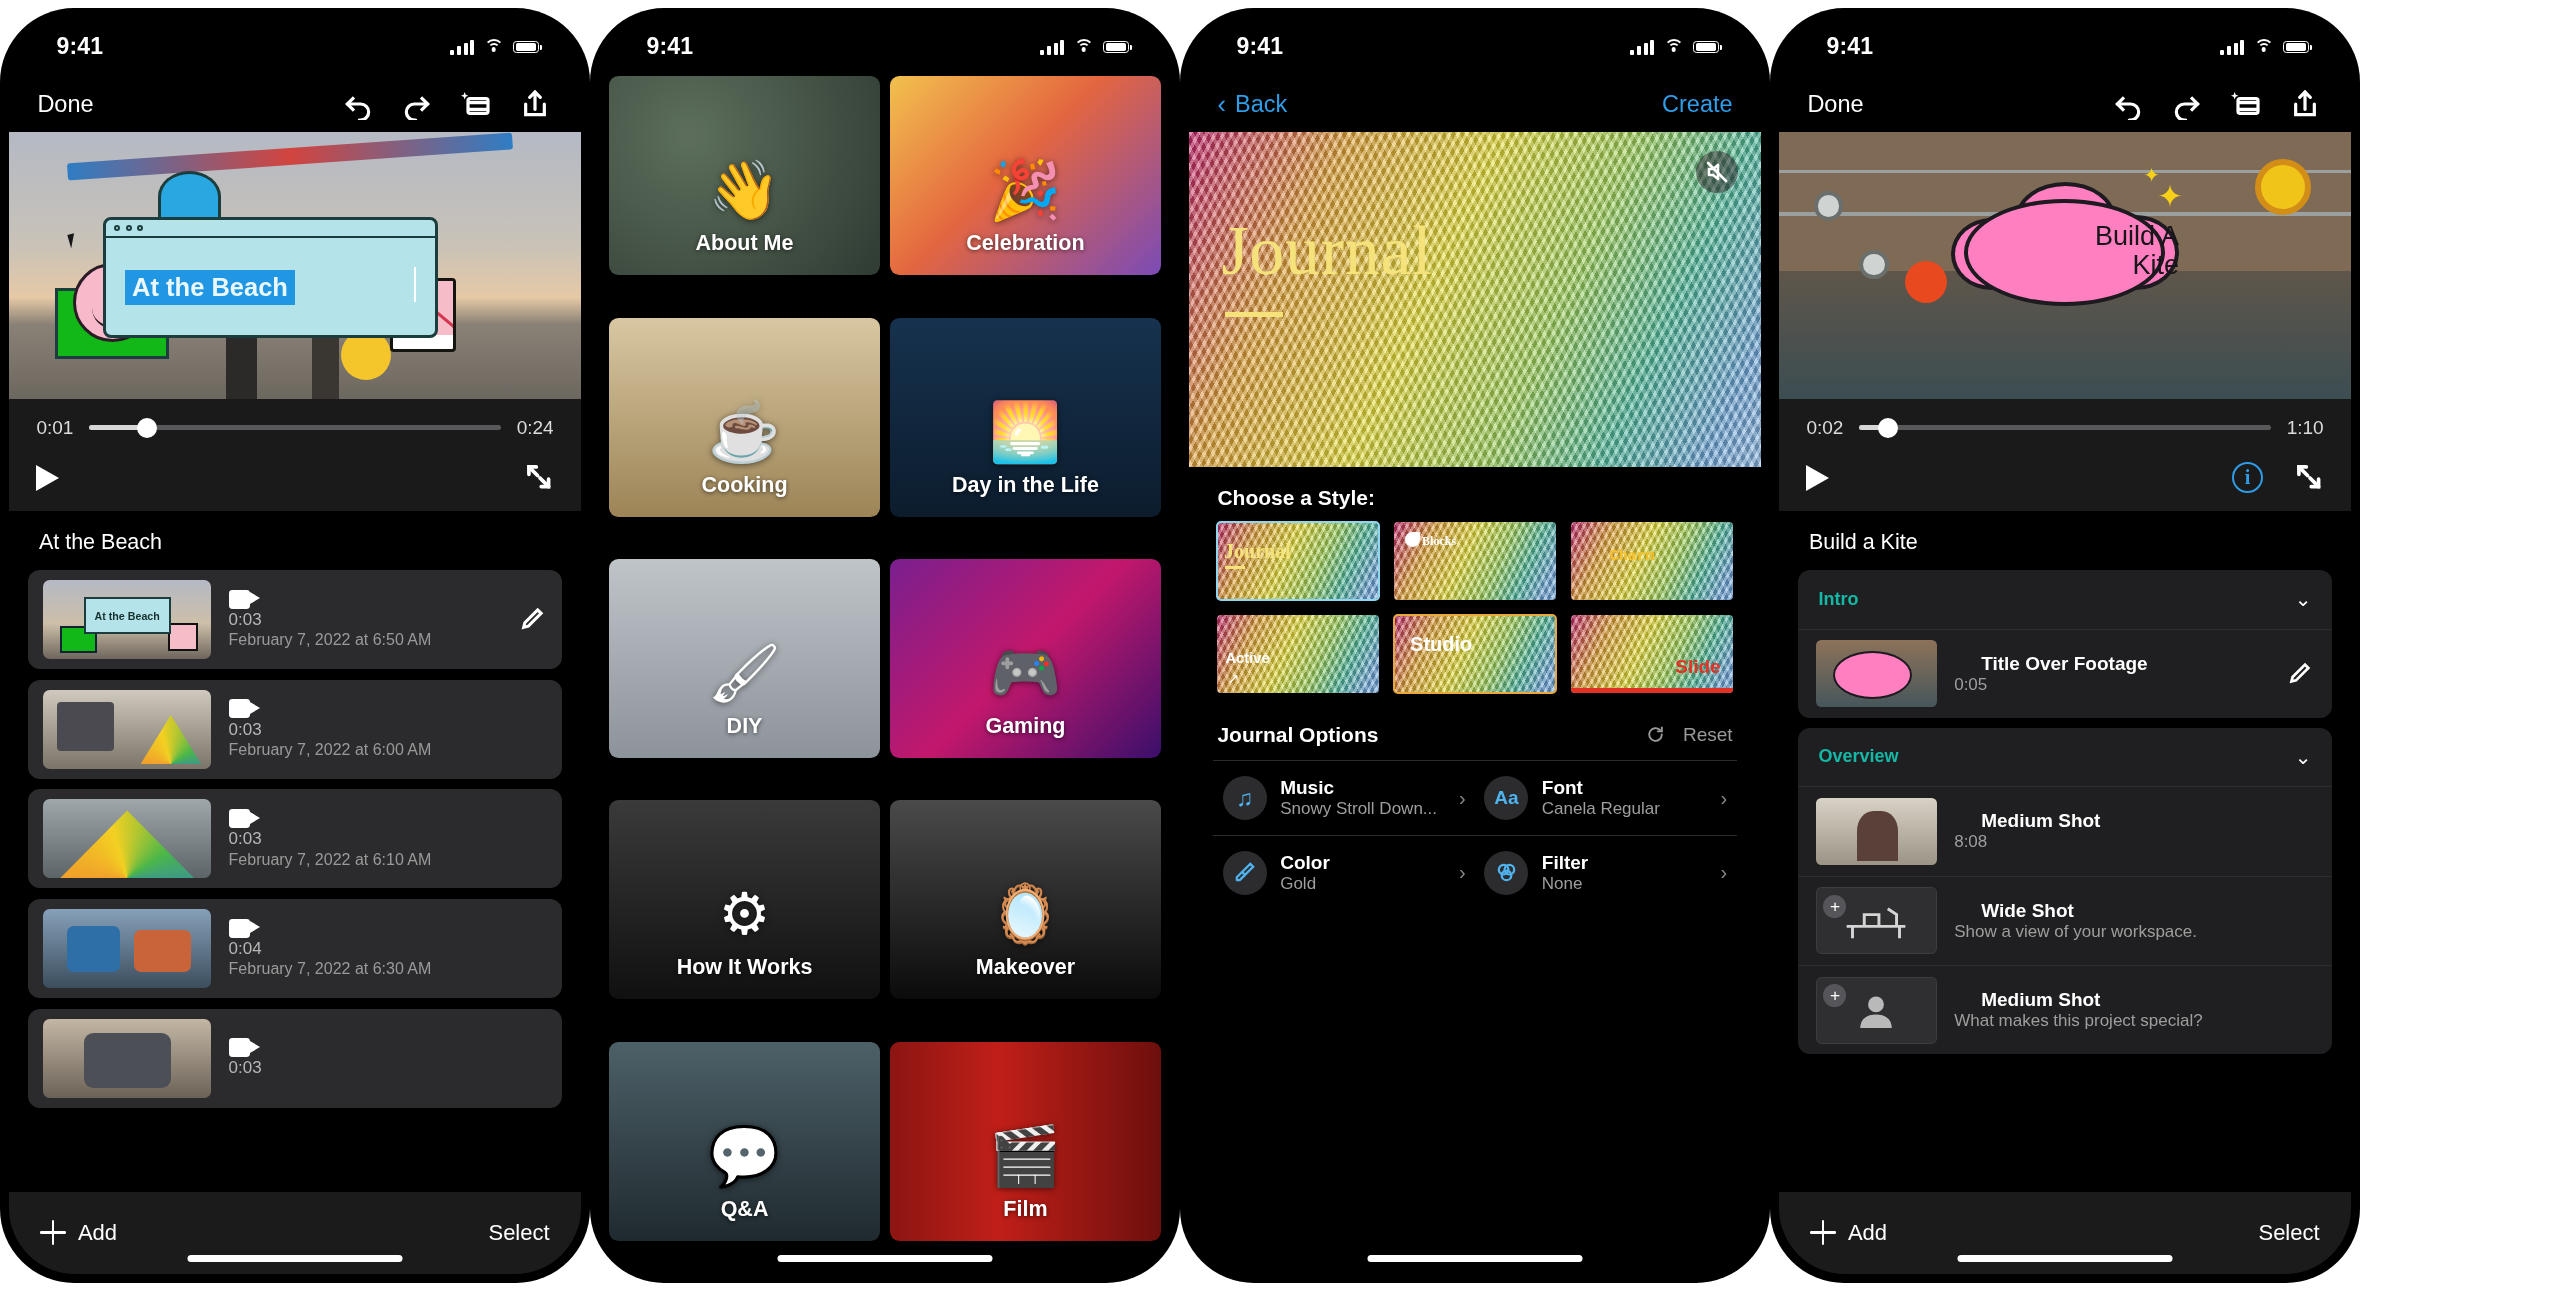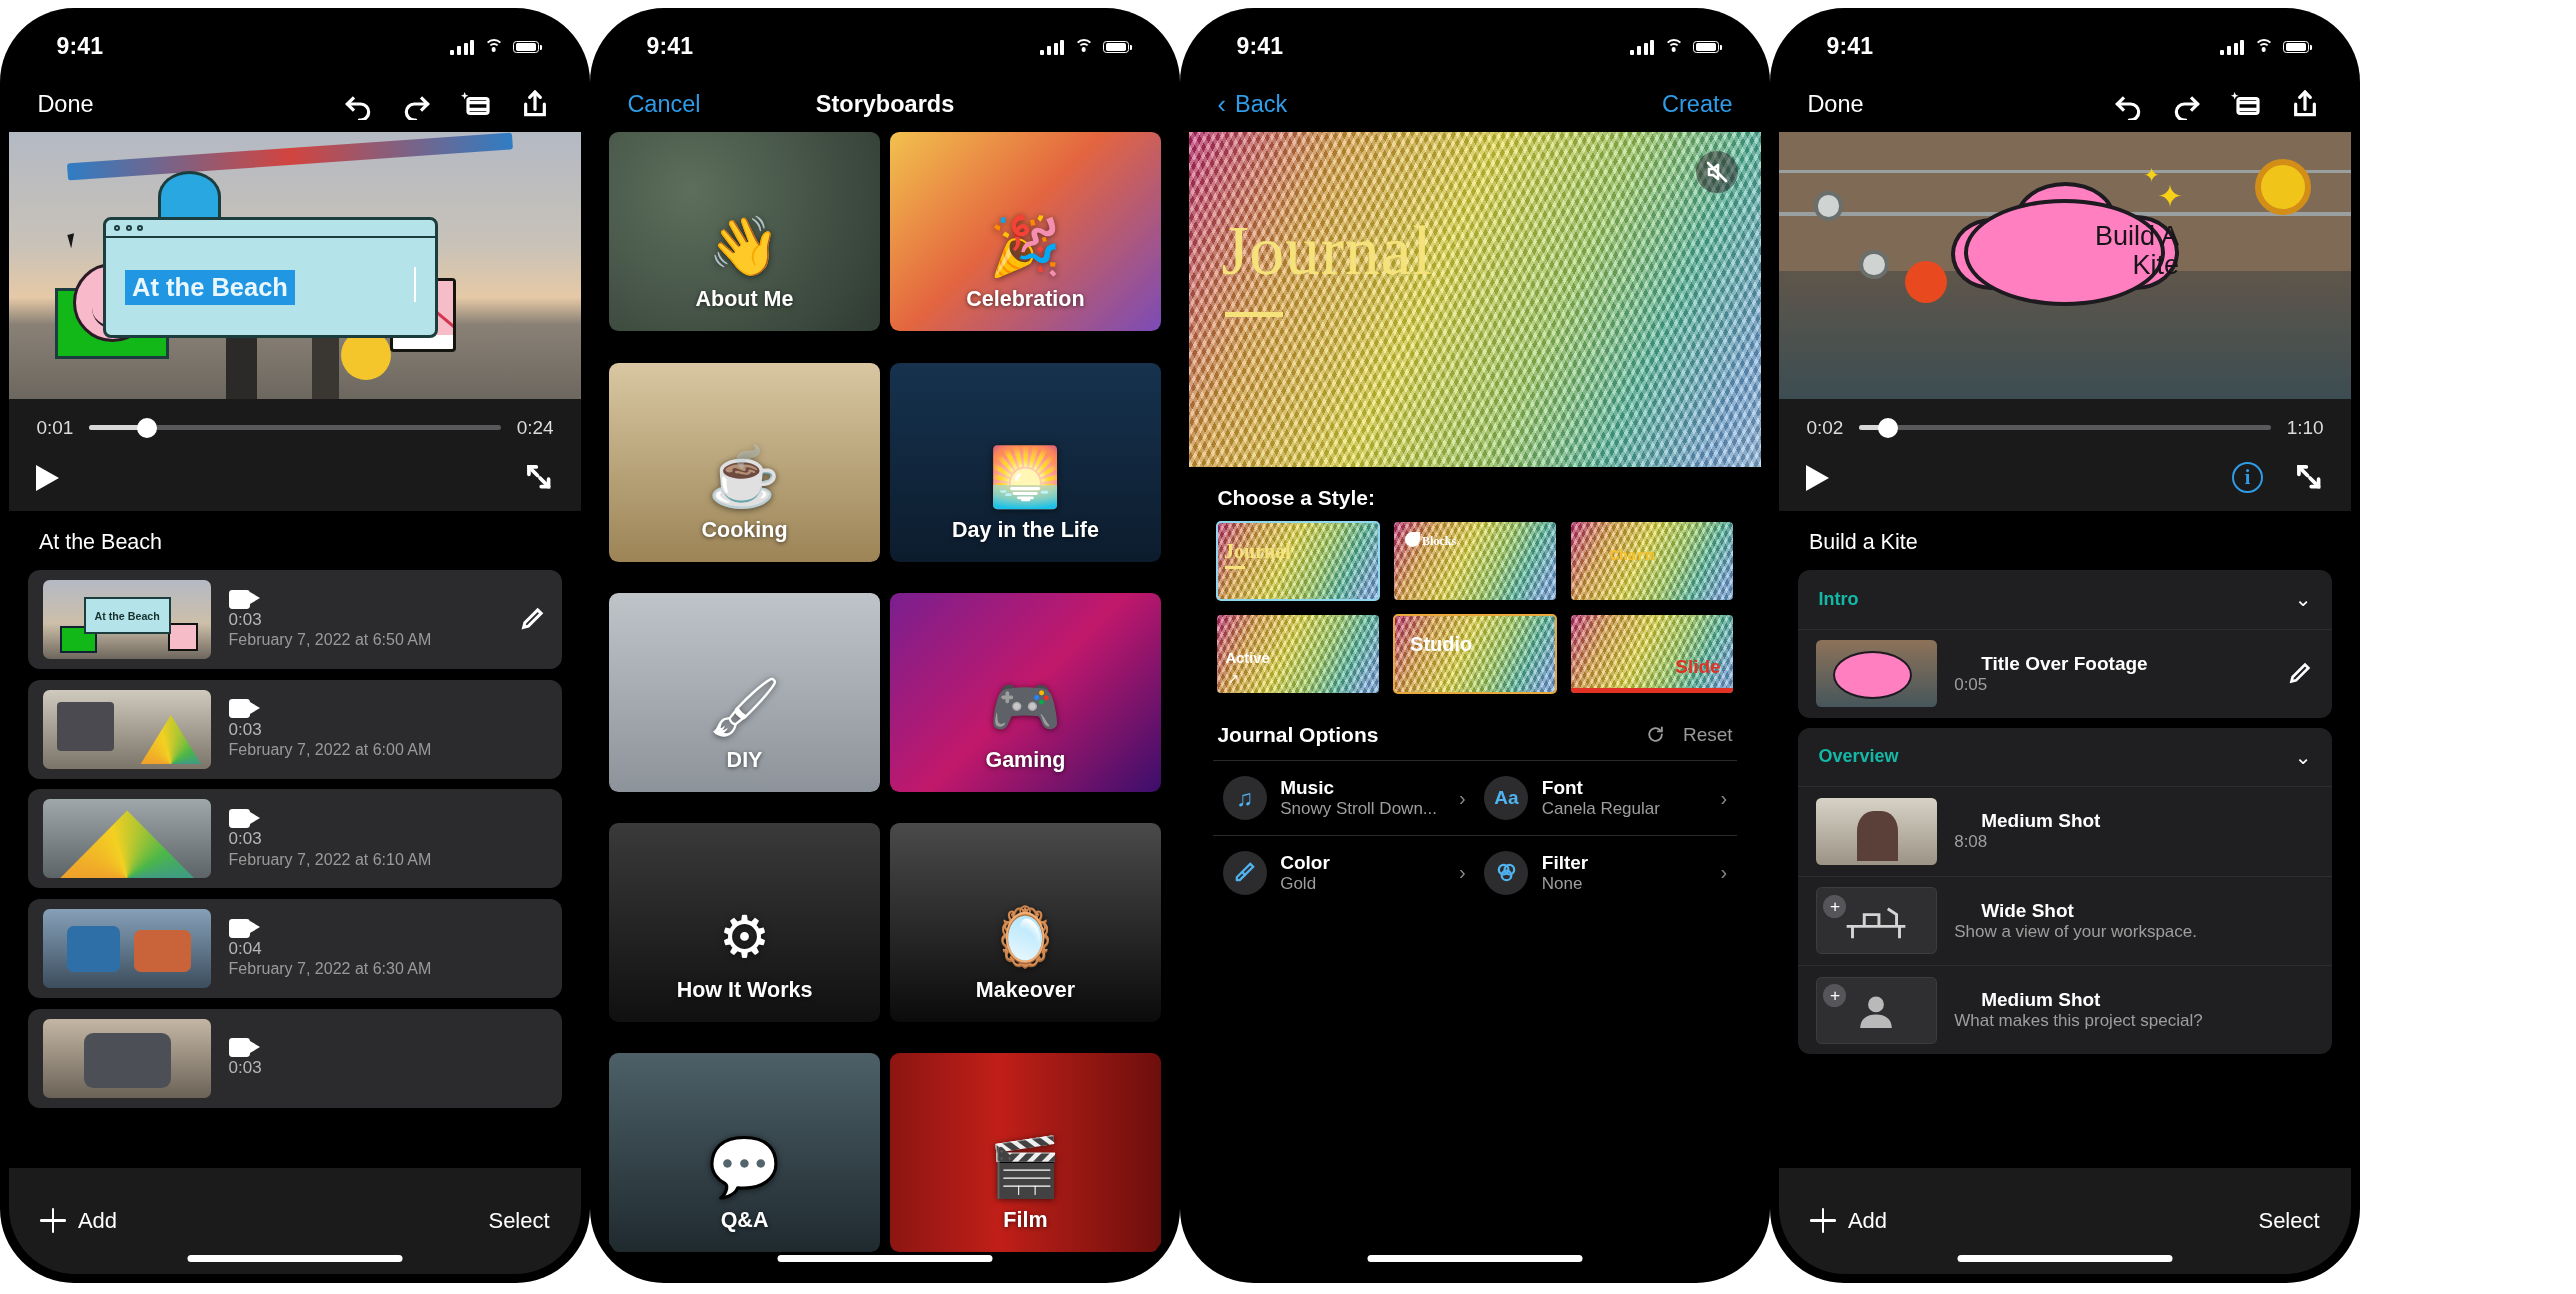--- a/index.html
+++ b/index.html
@@ -178,21 +178,21 @@
   .t-kite::after{ content:""; position:absolute; left:10%; bottom:0; width:80%; height:86%;
      background:conic-gradient(from 200deg at 50% 100%, #e23b2f, #f0a22a, #f3d022, #4cb748, #2f7dc4, #7e4fa2);
      clip-path:polygon(0% 100%, 50% 0%, 100% 100%);}
   .t-chairs{ background:linear-gradient(#86a0b8,#3c4e5e); position:relative;}
   .t-chairs::before{ content:""; position:absolute; left:14%; top:22%; width:32%; height:58%; background:#2f6fa8; border-radius:6.7px;}
   .t-chairs::after{ content:""; position:absolute; right:12%; top:26%; width:34%; height:54%; background:#c9643a; border-radius:6.7px;}
   .t-fam{ background:linear-gradient(#c3b6a4,#6b6257); position:relative;}
   .t-fam::after{ content:""; position:absolute; left:24%; top:18%; width:52%; height:70%; background:#4d4f56; border-radius:9.4px;}
 
   
-  .bottombar{ flex:0 0 auto; height:106px; background:#1b1b1b; display:flex; align-items:center;
+  .bottombar{ flex:0 0 auto; height:82px; background:#1b1b1b; display:flex; align-items:center;
               justify-content:space-between; padding:0 31px; color:#fff; font-size:22px;}
   .addbtn{ display:flex; align-items:center; gap:12px; cursor:pointer;}
   .plus{ position:relative; width:25.5px; height:25.5px;}
   .plus::before,.plus::after{ content:""; position:absolute; background:#fff; border-radius:1.3px;}
   .plus::before{ left:0; top:11.4px; width:25.5px; height:2.7px;}
   .plus::after{ top:0; left:11.4px; width:2.7px; height:25.5px;}
   .homebar{ position:absolute; bottom:12px; left:50%; transform:translateX(-50%);
             width:215px; height:6.7px; background:#fff; border-radius:4px; z-index:50;}
 
   
@@ -467,27 +467,20 @@
               <span></span>
               <span></span>
               <span></span>
             </div>
           <div class="batt">
               <i></i>
             </div>
         </div>
       </div>
 
-      <div class="navbar">
-        <div class="nav-left">
-          <button class="nav-btn blue">Cancel</button>
-        </div>
-        <div class="nav-title">Storyboards</div>
-        <div class="nav-right"></div>
-      </div>
 
       <div class="sbgrid">
         <div class="sbtile sb-about">
           <div class="gl">👋</div>
           <div class="lab">About Me</div>
         </div>
         <div class="sbtile sb-celeb">
           <div class="gl">🎉</div>
           <div class="lab">Celebration</div>
         </div>

